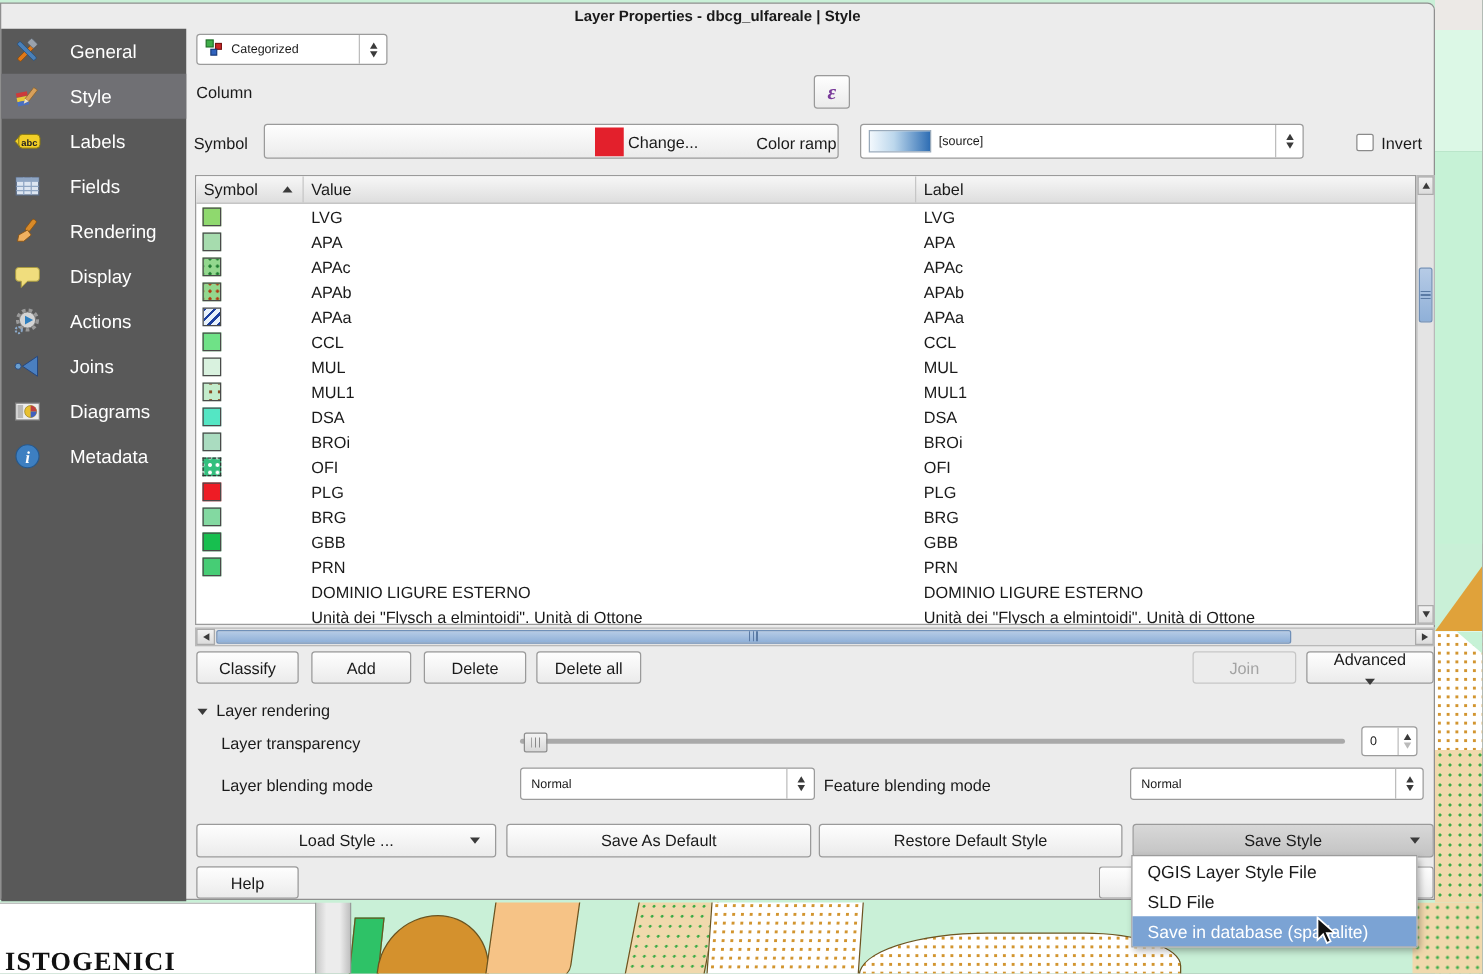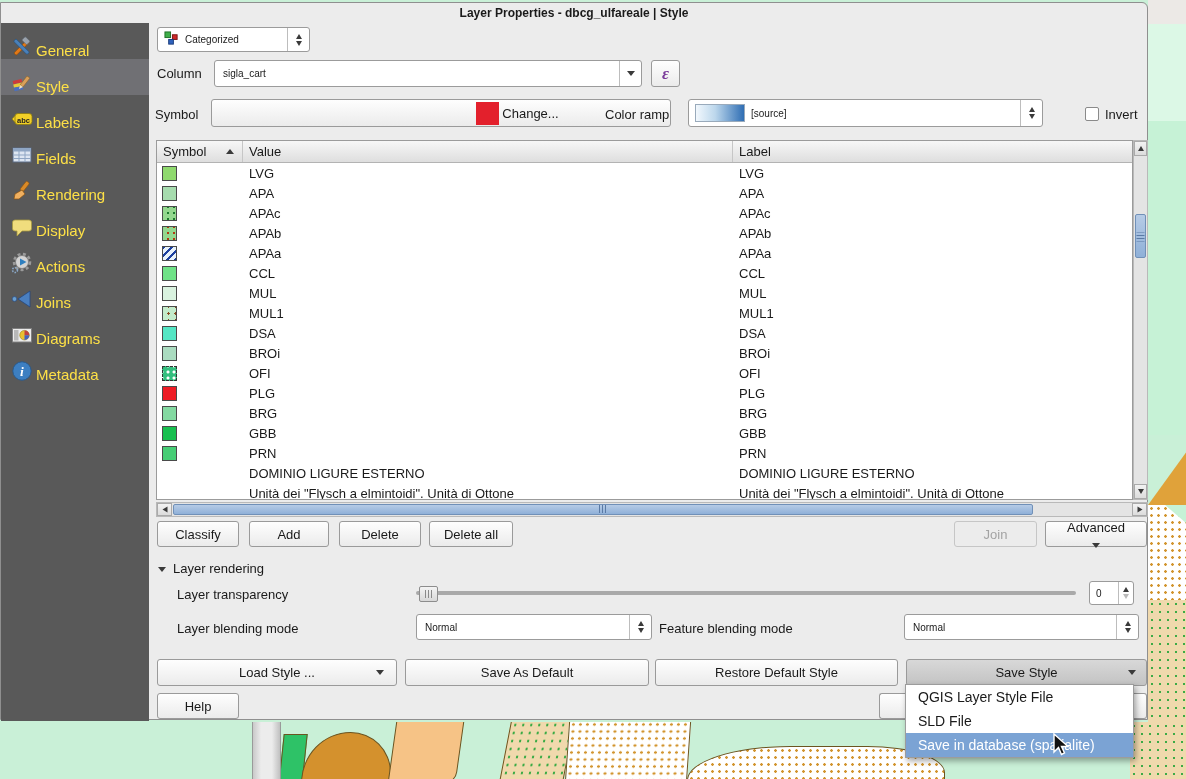--- a/index.html
+++ b/index.html
@@ -10,21 +10,21 @@
   .dots-orange{background-color:#fff;background-image:radial-gradient(#d2952f 1.2px,transparent 1.5px);background-size:7px 7px;}
   .dots-green{background-color:#f0d9ad;background-image:radial-gradient(#3cab46 1.1px,transparent 1.4px);background-size:8px 8px;}
   .mapshape{border:1px solid #6b5420;}
   #legend-text{font-family:"Liberation Serif",serif;font-weight:bold;font-size:21px;letter-spacing:1px;color:#111;}
   
   #dialog{left:0;top:2px;width:1148px;height:718px;background:#ececec;border:1px solid #8f8f8f;
     border-radius:0 6px 0 0;box-sizing:border-box;}
   #titlebar{left:0;top:0;width:100%;height:20px;text-align:center;font-size:12px;font-weight:bold;line-height:20px;}
   
   #sidebar{left:0;top:20px;width:148px;height:698px;background:#595959;}
-  .side-item{display:flex;align-items:flex-end;height:36px;padding-left:9px;gap:2px;color:#fde047;font-size:15px;cursor:default;}
+  .side-item{display:flex;align-items:center;height:36px;padding-left:9px;gap:22px;color:#ffffff;font-size:15px;cursor:default;}
   .side-item.sel{background:#707074;}
   .side-item .icon{width:24px;height:24px;display:flex;align-items:center;justify-content:center;}
   
   .btn{background:linear-gradient(#fefefe,#ebebeb);border:1px solid #9a9a9a;border-radius:3px;
     font-size:13px;display:flex;align-items:center;justify-content:center;box-sizing:border-box;}
   .btn.pressed{background:linear-gradient(#d8d8d8,#c3c3c3);}
   .btn.disabled{color:#a3a3a3;border-color:#c6c6c6;background:#ececec;}
   .field{background:#fff;border:1px solid #9b9b9b;border-radius:3px;box-sizing:border-box;display:flex;align-items:center;font-size:10px;}
   .lbl{font-size:13px;line-height:24px;}
   .tri-d{width:0;height:0;border-left:4px solid transparent;border-right:4px solid transparent;border-top:5px solid #3a3a3a;}
@@ -79,20 +79,23 @@
 
   <div class="abs" style="left: 0px; top: 722px; width: 1186px; height: 57px; overflow: hidden; background-color: rgb(201, 240, 215);">
     <div class="abs mapshape" style="left: 281px; top: 12px; width: 22px; height: 50px; transform: skew(-6deg); background-color: rgb(46, 194, 103);"></div>
     <div class="abs mapshape" style="left: 301px; top: 10px; width: 88px; height: 52px; border-radius: 55% 45% 0px 0px / 95% 75% 0px 0px; background-color: rgb(212, 145, 45);"></div>
     <div class="abs mapshape" style="left: 392px; top: -2px; width: 66px; height: 62px; transform: skew(-8deg); border-radius: 0px 0px 12px 4px; background-color: rgb(246, 195, 134);"></div>
     <div class="abs mapshape dots-green" style="left:505px;top:-2px;width:62px;height:62px;transform:skew(-11deg);"></div>
     <div class="abs mapshape dots-orange" style="left:567px;top:-2px;width:120px;height:62px;transform:skew(-4deg);"></div>
     <div class="abs mapshape dots-orange" style="left:687px;top:24px;width:256px;height:36px;border-radius:40% 30% 0 0/90% 70% 0 0;"></div>
     <div class="abs dots-green" style="left:1130px;top:0;width:56px;height:57px;"></div>
 
+    <div class="abs" style="left:0;top:0;width:252px;height:57px;background:#fff;border-top:1px solid #aaa;">
+      <div id="legend-text" class="abs" style="left:4px;top:34px;">ISTOGENICI</div>
+    </div>
     <div class="abs" style="left:252px;top:0;width:29px;height:57px;background:linear-gradient(90deg,#c9c9c9,#ececec 30%,#ececec 70%,#c0c0c0);border-left:1px solid #9a9a9a;border-right:1px solid #9a9a9a;box-sizing:border-box;"></div>
   </div>
 
   <div id="dialog" class="abs">
     <div id="titlebar" class="abs">
       <span>Layer Properties - dbcg_ulfareale | Style</span>
     </div>
 
     <div id="sidebar" class="abs">
         <div class="side-item">
@@ -211,26 +214,20 @@
       <span>Categorized</span>
       <span class="combo-end">
           <span class="spinpair">
             <span class="tri-u small"></span>
             <span class="tri-d small"></span>
           </span>
         </span>
     </div>
 
     <div class="lbl abs" style="left:156px;top:59px;">Column</div>
-    <div class="field abs" style="left:213px;top:57px;width:428px;height:27px;padding-left:8px;">
-      <span>sigla_cart</span>
-      <span class="combo-end">
-          <span class="tri-d"></span>
-        </span>
-    </div>
     <div class="btn abs" style="left:650px;top:57px;width:29px;height:27px;">
       <span style="color:#7a3b9a;font-size:17px;font-family:'Liberation Serif',serif;font-style:italic;font-weight:bold;">ε</span>
     </div>
 
     <div class="lbl abs" style="left:154px;top:100px;">Symbol</div>
     <div class="btn abs" style="left:210px;top:96px;width:460px;height:28px;justify-content:center;">
       <span style="width: 23px; height: 23px; margin-left: 153px; display: inline-block; background-color: rgb(227, 32, 44);"></span>
       <span style="margin-left:3px;">Change...</span>
     </div>
     <div class="lbl abs" style="left:604px;top:100px;">Color ramp</div>

